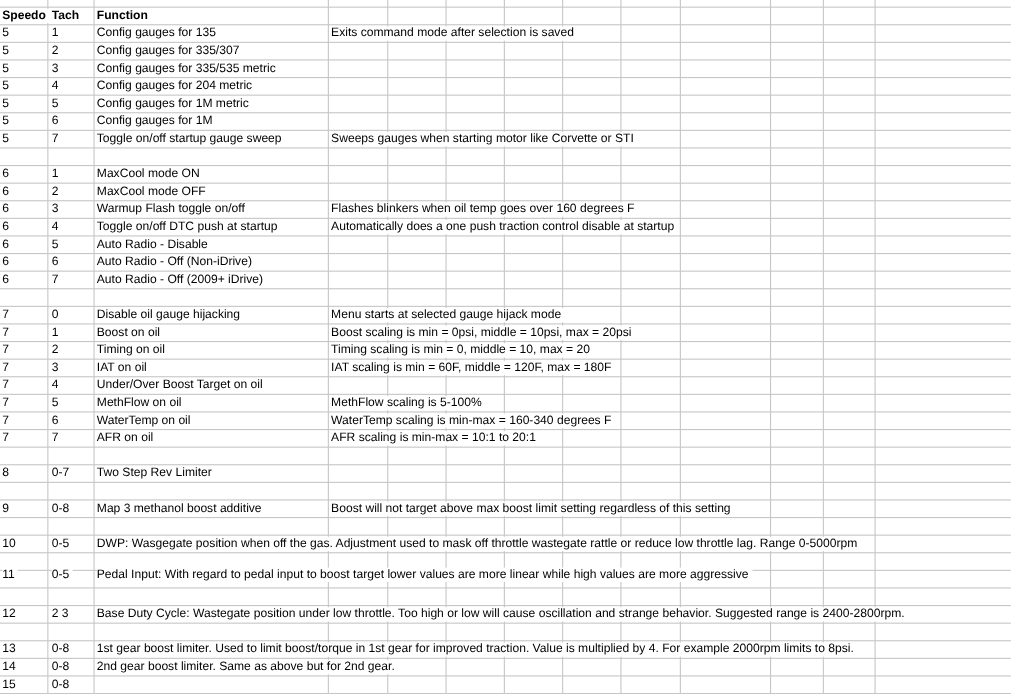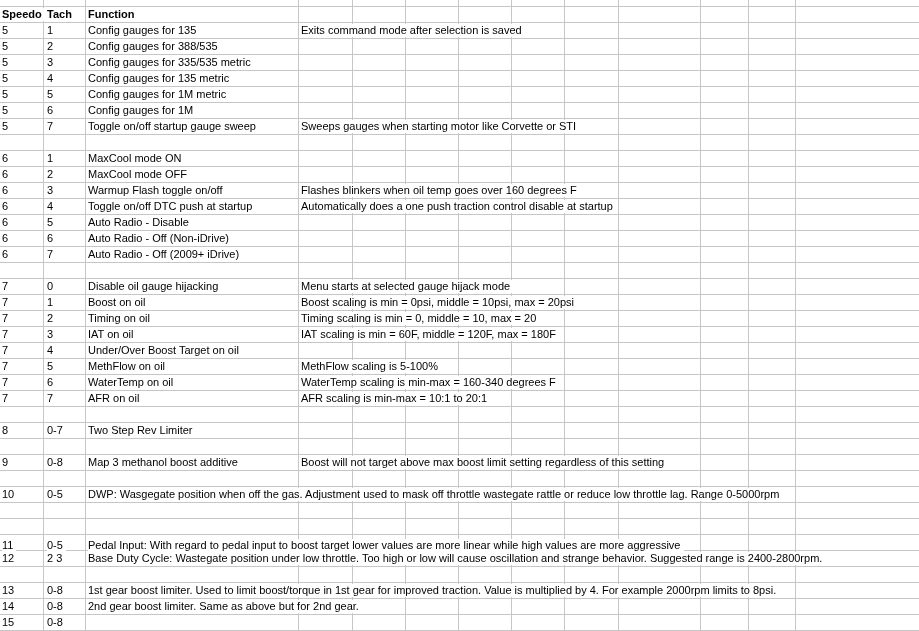--- a/index.html
+++ b/index.html
@@ -91,31 +91,31 @@
   <div id="rows">
       <div class="row" style="top: 22px;">
         <span class="cell col-a">5</span>
         <span class="cell col-b">1</span>
         <span class="cell col-c">Config gauges for 135</span>
         <span class="cell col-d">Exits command mode after selection is saved</span>
       </div>
       <div class="row" style="top: 38px;">
         <span class="cell col-a">5</span>
         <span class="cell col-b">2</span>
-        <span class="cell col-c">Config gauges for 388/535</span>
+        <span class="cell col-c">Config gauges for 335/307</span>
       </div>
       <div class="row" style="top: 54px;">
         <span class="cell col-a">5</span>
         <span class="cell col-b">3</span>
         <span class="cell col-c">Config gauges for 335/535 metric</span>
       </div>
       <div class="row" style="top: 70px;">
         <span class="cell col-a">5</span>
         <span class="cell col-b">4</span>
-        <span class="cell col-c">Config gauges for 135 metric</span>
+        <span class="cell col-c">Config gauges for 204 metric</span>
       </div>
       <div class="row" style="top: 86px;">
         <span class="cell col-a">5</span>
         <span class="cell col-b">5</span>
         <span class="cell col-c">Config gauges for 1M metric</span>
       </div>
       <div class="row" style="top: 102px;">
         <span class="cell col-a">5</span>
         <span class="cell col-b">6</span>
         <span class="cell col-c">Config gauges for 1M</span>
@@ -225,21 +225,21 @@
         <span class="cell col-c">Map 3 methanol boost additive</span>
         <span class="cell col-d">Boost will not target above max boost limit setting regardless of this setting</span>
       </div>
       <div class="row" style="top: 470px;"></div>
       <div class="row" style="top: 486px;">
         <span class="cell col-a">10</span>
         <span class="cell col-b">0-5</span>
         <span class="cell col-c">DWP: Wasgegate position when off the gas. Adjustment used to mask off throttle wastegate rattle or reduce low throttle lag. Range 0-5000rpm</span>
       </div>
       <div class="row" style="top: 502px;"></div>
-      <div class="row" style="top: 537px;">
+      <div class="row" style="top: 514px;">
         <span class="cell col-a">11</span>
         <span class="cell col-b">0-5</span>
         <span class="cell col-c">Pedal Input: With regard to pedal input to boost target lower values are more linear while high values are more aggressive</span>
       </div>
       <div class="row" style="top: 534px;"></div>
       <div class="row" style="top: 550px;">
         <span class="cell col-a">12</span>
         <span class="cell col-b">2 3</span>
         <span class="cell col-c">Base Duty Cycle: Wastegate position under low throttle. Too high or low will cause oscillation and strange behavior. Suggested range is 2400-2800rpm.</span>
       </div>

